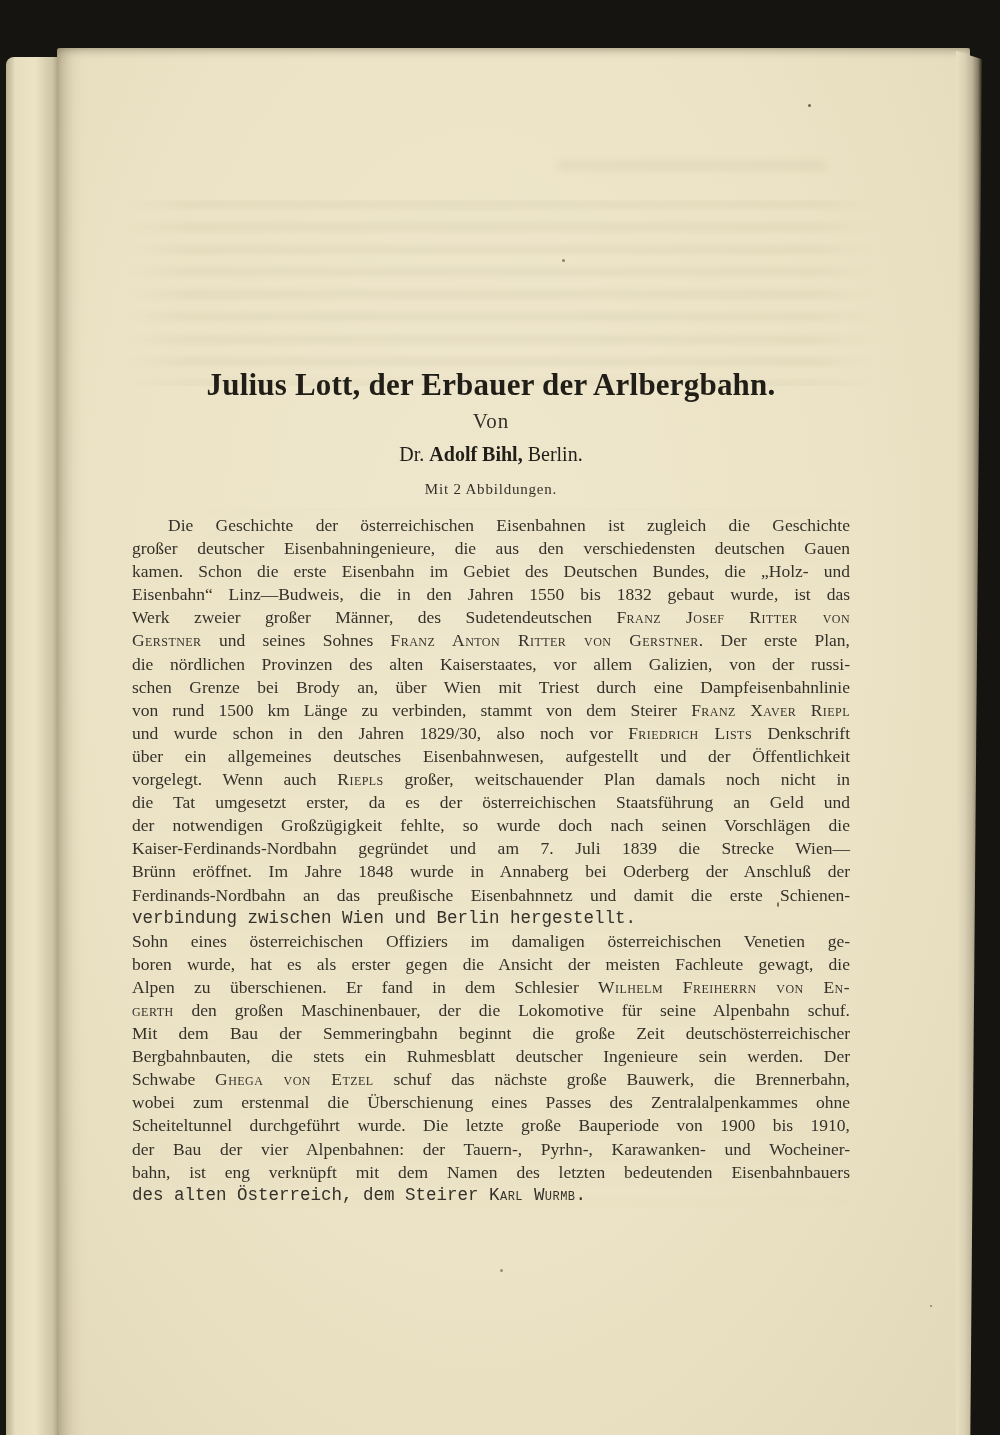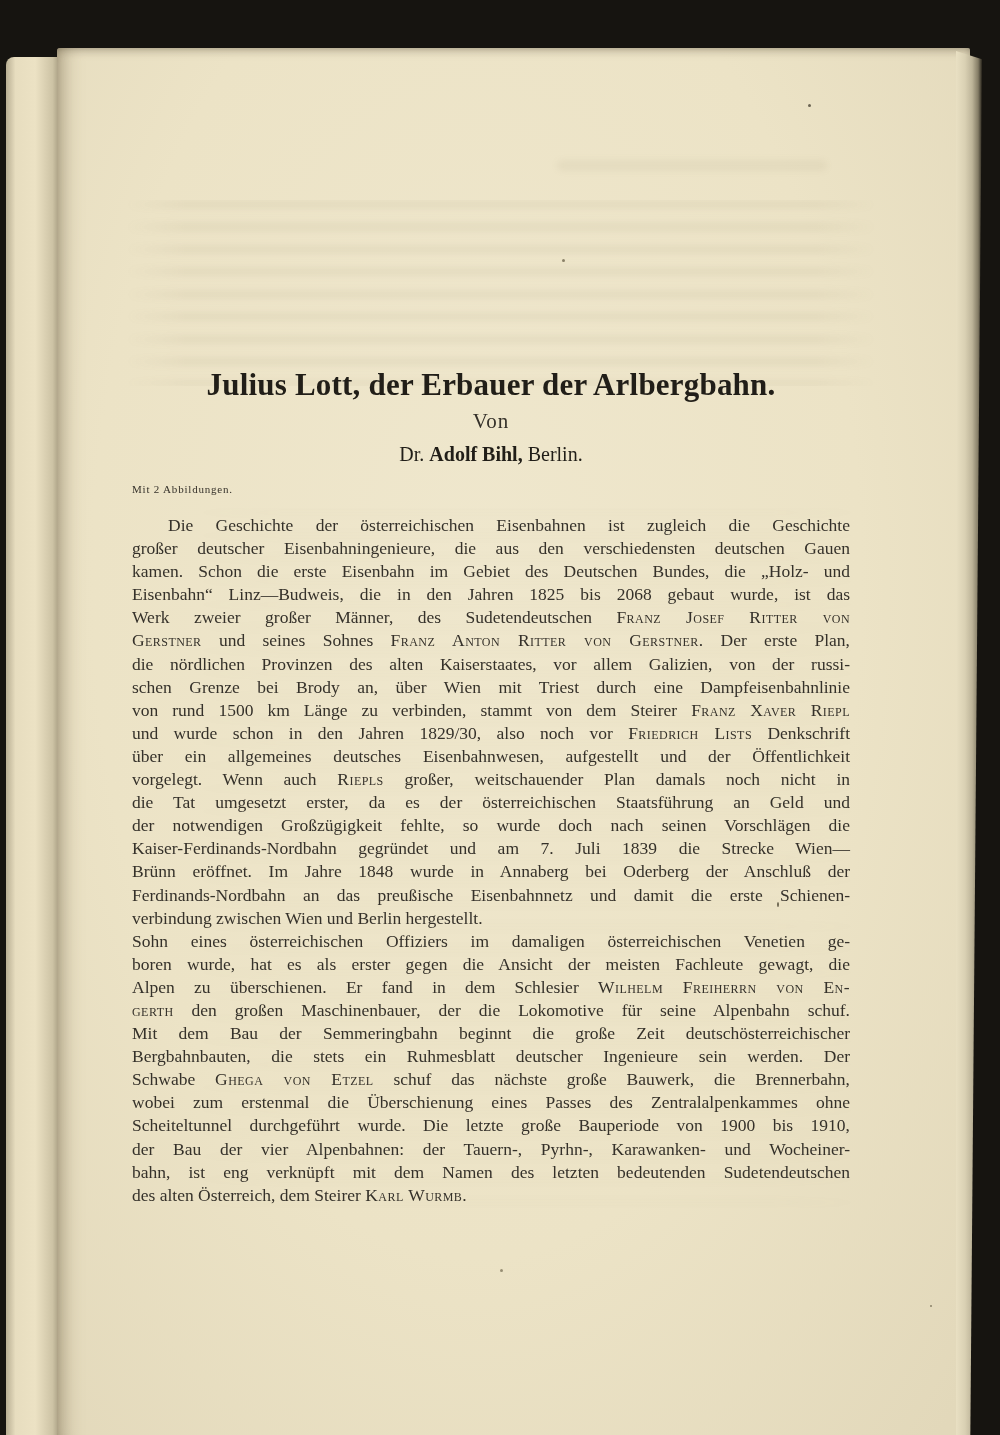--- a/index.html
+++ b/index.html
@@ -72,29 +72,29 @@
     padding:320px 120px 0 75px;
     color:var(--ink);
   }
   h1{
     font-size:31px;font-weight:700;line-height:34px;text-align:center;
     color:var(--ink-dark);letter-spacing:.2px;
   }
   .von{margin-top:10px;font-size:21px;line-height:18px;text-align:center;letter-spacing:1px;}
   .author{margin-top:12px;font-size:20px;line-height:24px;text-align:center;color:var(--ink-dark);}
   .author .bold{font-weight:700;text-align:center;}
-  .figs{margin-top:14px;font-size:11px;line-height:18px;letter-spacing:.8px;}
+  .figs{margin-top:14px;font-size:15px;line-height:18px;text-align:center;letter-spacing:.8px;}
 
   .body-text{margin-top:16px;font-size:17.5px;color:var(--ink);}
   .line{
     line-height:23.1px;
     text-align:justify;text-align-last:justify;text-justify:inter-word;
     white-space:normal;
   }
-  .line.last{text-align-last:left;}
+  .line.last{text-align-last:left;font-family:Liberation Mono, monospace;}
   .line.first{text-indent:36px;}
   .sc{font-variant:small-caps;letter-spacing:.45px;}
 </style>
 </head>
 <body>
 
 <div class="scene">
 
   <div class="underpages"></div>
 
@@ -112,21 +112,21 @@
 
     <div class="content">
       <h1>Julius Lott, der Erbauer der Arlbergbahn.</h1>
       <div class="von">Von</div>
       <div class="author"><span>Dr. </span><span class="bold">Adolf Bihl,</span><span> Berlin.</span></div>
       <div class="figs">Mit 2 Abbildungen.</div>
       <div class="body-text" id="body-text">
           <div class="line first"><span>Die Geschichte der österreichischen Eisenbahnen ist zugleich die Geschichte</span></div>
           <div class="line"><span>großer deutscher Eisenbahningenieure, die aus den verschiedensten deutschen Gauen</span></div>
           <div class="line"><span>kamen. Schon die erste Eisenbahn im Gebiet des Deutschen Bundes, die „Holz- und</span></div>
-          <div class="line"><span>Eisenbahn“ Linz—Budweis, die in den Jahren 1825 bis 2068 gebaut wurde, ist das</span></div>
+          <div class="line"><span>Eisenbahn“ Linz—Budweis, die in den Jahren 1550 bis 1832 gebaut wurde, ist das</span></div>
           <div class="line"><span>Werk zweier großer Männer, des Sudetendeutschen </span><span class="sc">Franz Josef Ritter von</span></div>
           <div class="line"><span class="sc">Gerstner</span><span> und seines Sohnes </span><span class="sc">Franz Anton Ritter von Gerstner</span><span>. Der erste Plan,</span></div>
           <div class="line"><span>die nördlichen Provinzen des alten Kaiserstaates, vor allem Galizien, von der russi-</span></div>
           <div class="line"><span>schen Grenze bei Brody an, über Wien mit Triest durch eine Dampfeisenbahnlinie</span></div>
           <div class="line"><span>von rund 1500 km Länge zu verbinden, stammt von dem Steirer </span><span class="sc">Franz Xaver Riepl</span></div>
           <div class="line"><span>und wurde schon in den Jahren 1829/30, also noch vor </span><span class="sc">Friedrich Lists</span><span> Denkschrift</span></div>
           <div class="line"><span>über ein allgemeines deutsches Eisenbahnwesen, aufgestellt und der Öffentlichkeit</span></div>
           <div class="line"><span>vorgelegt. Wenn auch </span><span class="sc">Riepls</span><span> großer, weitschauender Plan damals noch nicht in</span></div>
           <div class="line"><span>die Tat umgesetzt erster, da es der österreichischen Staatsführung an Geld und</span></div>
           <div class="line"><span>der notwendigen Großzügigkeit fehlte, so wurde doch nach seinen Vorschlägen die</span></div>
@@ -137,21 +137,21 @@
           <div class="line"><span>Sohn eines österreichischen Offiziers im damaligen österreichischen Venetien ge-</span></div>
           <div class="line"><span>boren wurde, hat es als erster gegen die Ansicht der meisten Fachleute gewagt, die</span></div>
           <div class="line"><span>Alpen zu überschienen. Er fand in dem Schlesier </span><span class="sc">Wilhelm Freiherrn von En-</span></div>
           <div class="line"><span class="sc">gerth</span><span> den großen Maschinenbauer, der die Lokomotive für seine Alpenbahn schuf.</span></div>
           <div class="line"><span>Mit dem Bau der Semmeringbahn beginnt die große Zeit deutschösterreichischer</span></div>
           <div class="line"><span>Bergbahnbauten, die stets ein Ruhmesblatt deutscher Ingenieure sein werden. Der</span></div>
           <div class="line"><span>Schwabe </span><span class="sc">Ghega von Etzel</span><span> schuf das nächste große Bauwerk, die Brennerbahn,</span></div>
           <div class="line"><span>wobei zum erstenmal die Überschienung eines Passes des Zentralalpenkammes ohne</span></div>
           <div class="line"><span>Scheiteltunnel durchgeführt wurde. Die letzte große Bauperiode von 1900 bis 1910,</span></div>
           <div class="line"><span>der Bau der vier Alpenbahnen: der Tauern-, Pyrhn-, Karawanken- und Wocheiner-</span></div>
-          <div class="line"><span>bahn, ist eng verknüpft mit dem Namen des letzten bedeutenden Sudetendeutschen</span></div>
+          <div class="line"><span>bahn, ist eng verknüpft mit dem Namen des letzten bedeutenden Eisenbahnbauers</span></div>
           <div class="line last"><span>des alten Österreich, dem Steirer </span><span class="sc">Karl Wurmb</span><span>.</span></div>
         </div>
     </div>
 
     <div class="right-edge"></div>
   </div>
 
 </div>
 
 </body></html>

